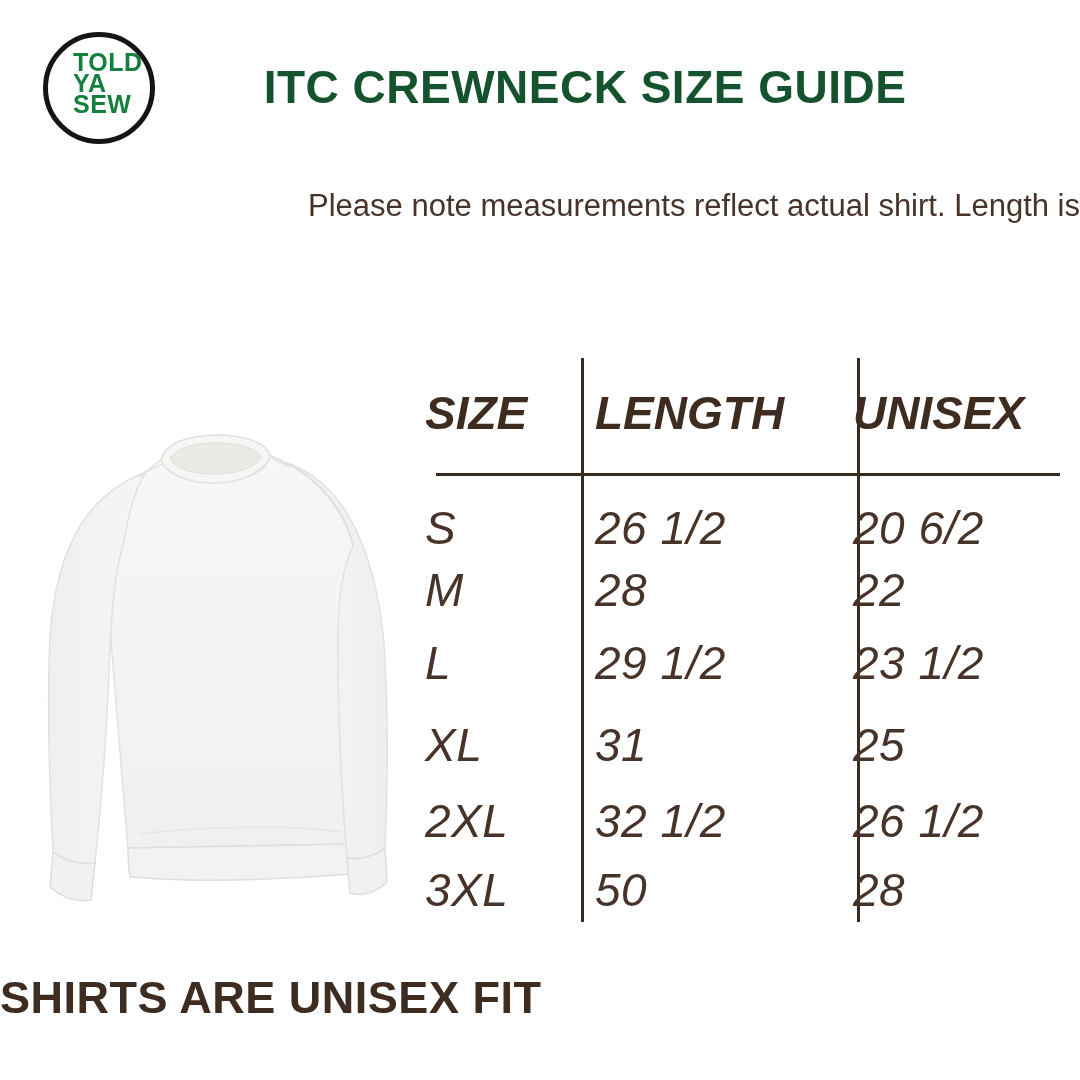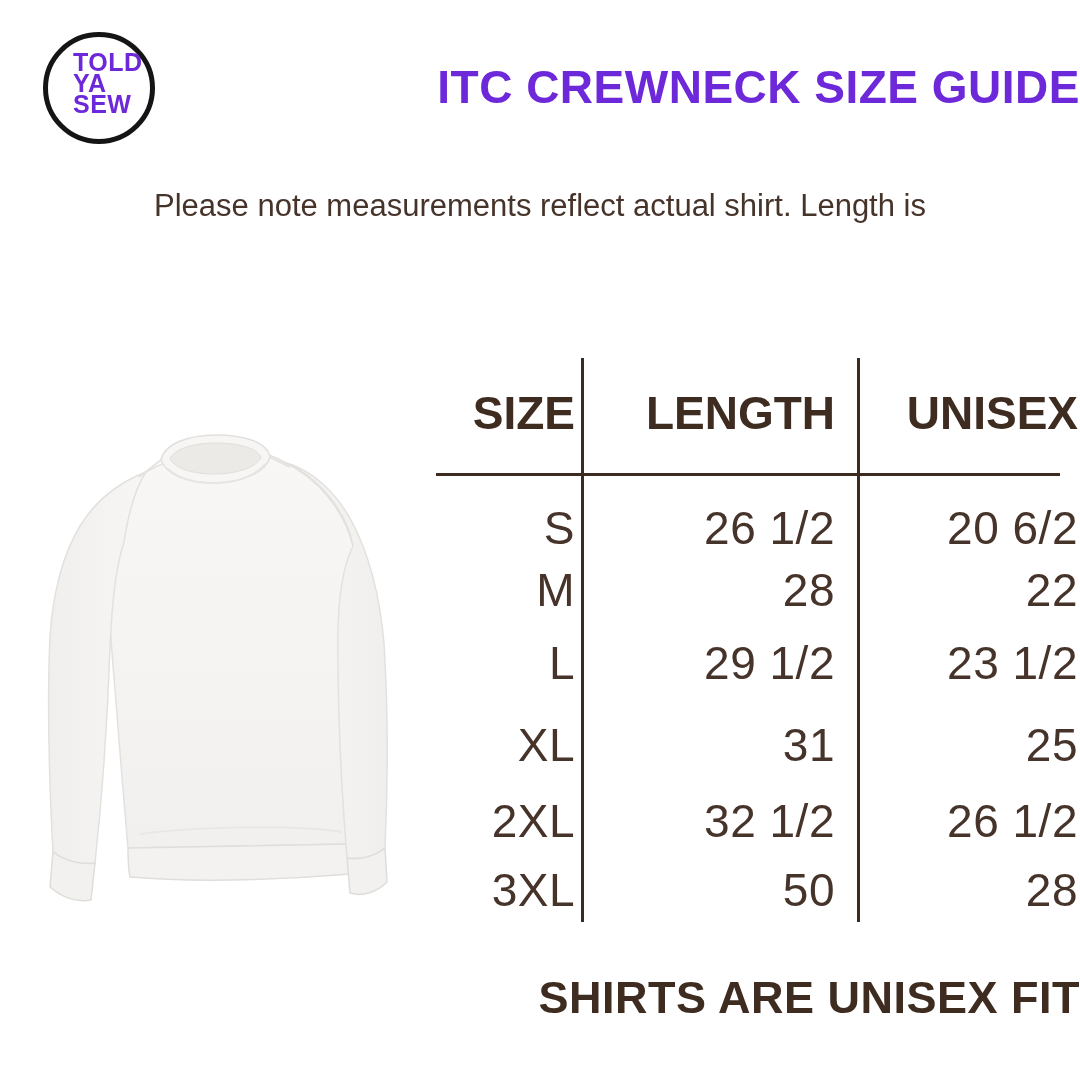--- a/index.html
+++ b/index.html
@@ -7,53 +7,54 @@
     position:relative;width:1080px;height:1080px;background:#ffffff;
     font-family:"Liberation Sans", sans-serif;color:#3e2c21;overflow:hidden;
   }
   
   .logo{
     position:absolute;left:43px;top:32px;width:112px;height:112px;
     border:5px solid #151515;border-radius:50%;box-sizing:border-box;background:#fff;
   }
   .logo-text{
     position:absolute;left:25px;top:15px;
-    font-weight:700;font-size:25px;line-height:21px;letter-spacing:0.5px;color:#6d28d9;
+    font-weight:700;font-size:25px;line-height:21px;letter-spacing:0.5px;color:#15803d;
   }
   
   .title{
     position:absolute;left:90px;top:60px;width:990px;margin:0;
-    text-align:right;font-size:46px;font-weight:700;letter-spacing:0.5px;color:#6d28d9;
+    text-align:center;font-size:46px;font-weight:700;letter-spacing:0.5px;color:#14532d;
   }
   
   .note{
-    position:absolute;left:0;top:183px;width:1080px;text-align:center;
+    position:absolute;left:0;top:183px;width:1080px;text-align:right;
     font-size:31px;line-height:45px;font-weight:400;color:#46332a;
   }
   
   .shirt{position:absolute;left:20px;top:408px;width:430px;height:520px;}
   
   .rule{position:absolute;background:#3c2b21;}
   .rule-h{left:436px;top:473px;width:624px;height:3px;}
   .rule-v1{left:581px;top:358px;width:3px;height:564px;}
   .rule-v2{left:857px;top:358px;width:3px;height:564px;}
   .th,.td{
-    position:absolute;height:66px;line-height:66px;text-align:right;
+    position:absolute;height:66px;line-height:66px;text-align:left;
     white-space:nowrap;
+    font-style:italic;
   }
   .th{font-size:46px;font-weight:700;top:380px;color:#3e2c21;}
   .td{font-size:46px;font-weight:400;color:#46332a;letter-spacing:0.5px;}
   .c-size{left:425px;width:150px;}
   .c-length{left:595px;width:240px;}
   .c-chest{left:853px;width:225px;}
   .r0{top:495px;} .r1{top:557px;} .r2{top:630px;}
   .r3{top:712px;} .r4{top:780px;margin-top:8px;} .r5{top:845px;margin-top:12px;}
   
   .footer{
-    position:absolute;left:0;top:972px;width:1080px;text-align:right;
+    position:absolute;left:0;top:972px;width:1080px;text-align:left;
     font-size:45px;font-weight:700;letter-spacing:0.5px;color:#3e2c21;
   }
 </style>
 </head>
 <body>
 
 <div class="canvas">
 
   <div class="logo">
     <div class="logo-text">

